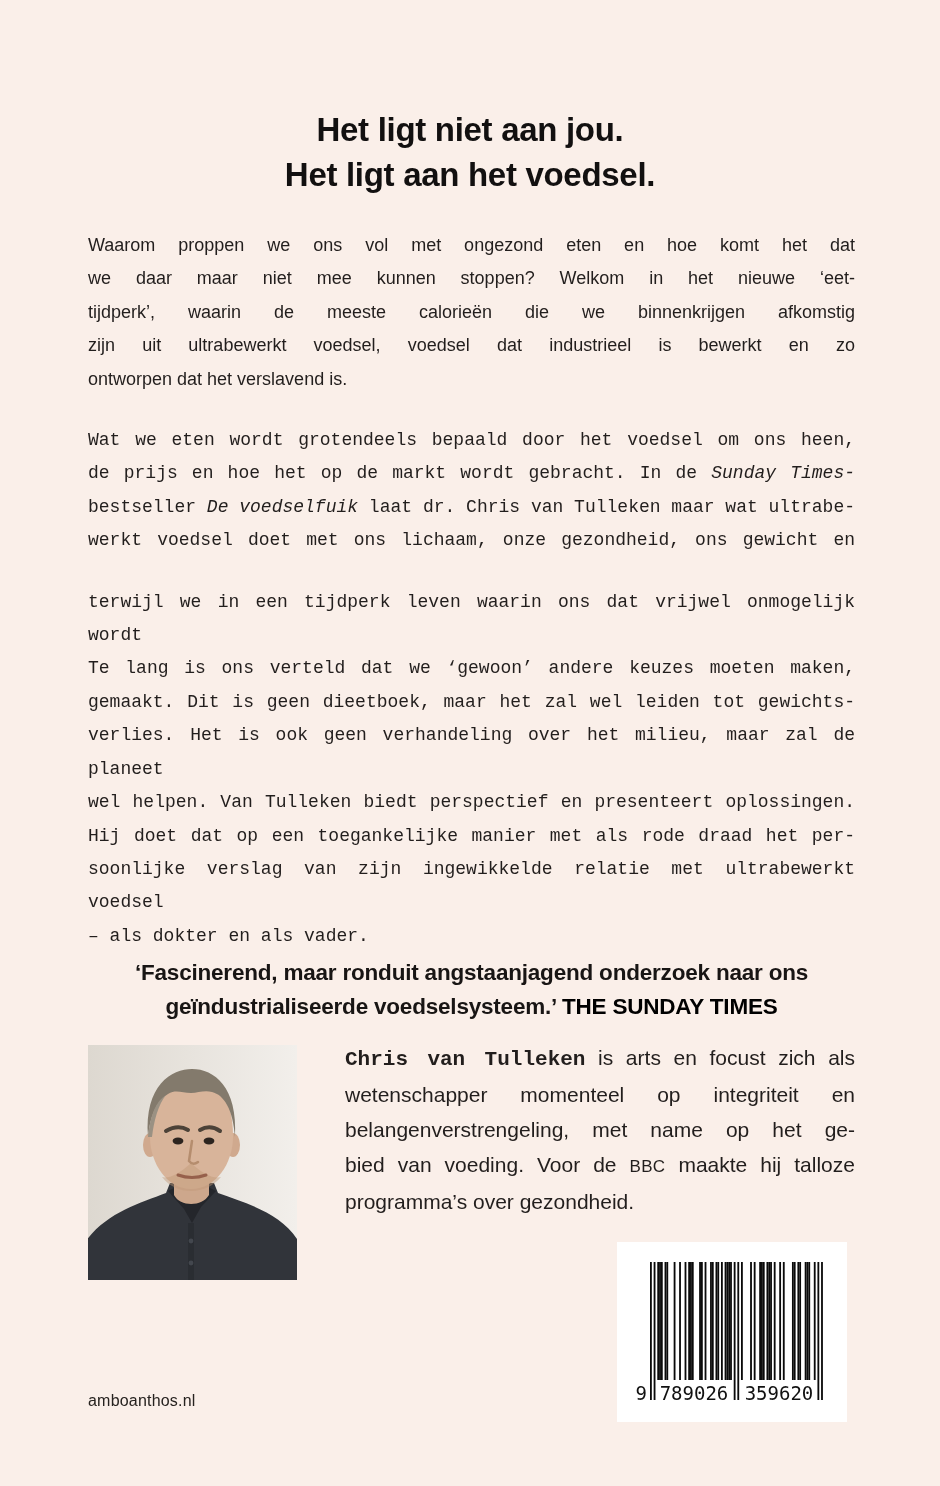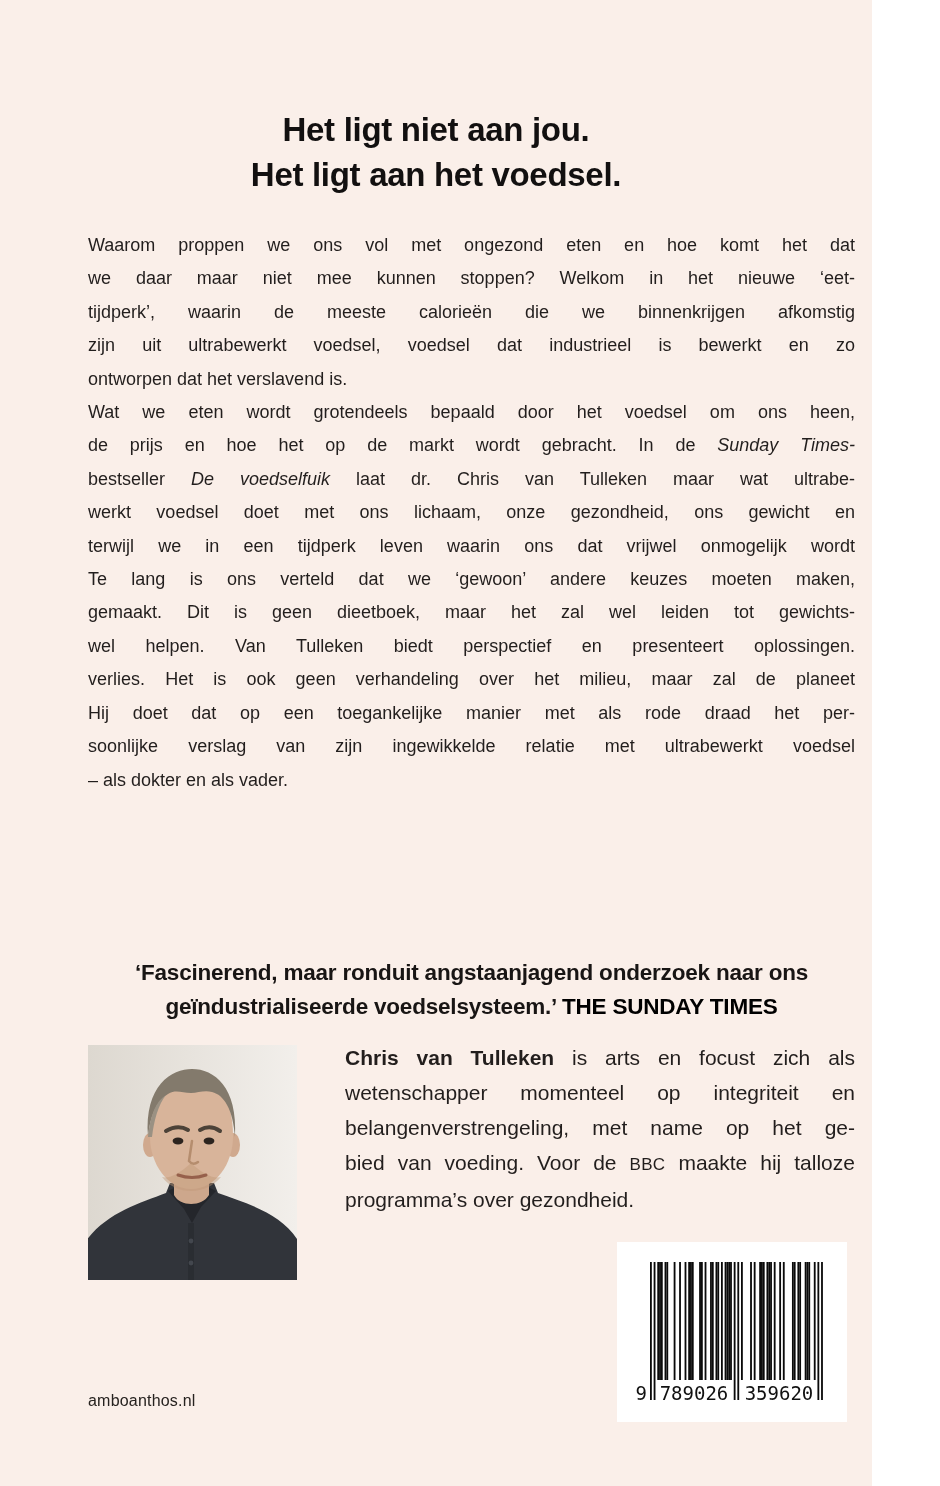--- a/index.html
+++ b/index.html
@@ -1,29 +1,29 @@
 <!DOCTYPE html>
 <html><head>
 <meta charset="utf-8">
 <style>
   html,body{margin:0;padding:0;}
   body{width:940px;height:1486px;overflow:hidden;font-family:"Liberation Sans",sans-serif;}
-  .cover{position:relative;width:872px;height:1486px;background:#faefe9;color:#201c1b;}
+  .cover{position:relative;width:940px;height:1486px;background:#faefe9;color:#201c1b;}
 
   .title{position:absolute;left:0;right:0;top:107px;text-align:center;
          font-size:33px;line-height:45px;font-weight:700;letter-spacing:-0.3px;color:#121010;}
 
   .body-text{position:absolute;left:88px;width:767px;top:229px;
              font-size:18px;line-height:33.4px;color:#221e1d;}
   .para{margin:0;}
-  .para + .para{}
+  .para + .para{margin-top:28px;font-family:Liberation Mono, monospace;}
   .jline{text-align:justify;text-align-last:justify;}
   .jlast{text-align:justify;text-align-last:left;}
   .it{font-style:italic;}
-  .b{font-weight:700;}
+  .b{font-weight:700;font-family:Liberation Mono, monospace;}
   .sc{font-size:17px;letter-spacing:0.3px;margin-top:16px;}
 
   .quote{position:absolute;left:88px;width:767px;top:956px;text-align:center;
          font-weight:700;font-size:22.5px;line-height:34px;color:#181514;letter-spacing:-0.2px;}
 
   .photo{position:absolute;left:88px;top:1045px;width:209px;height:235px;display:block;}
 
   .bio{position:absolute;left:345px;top:1040px;width:510px;
        font-size:21px;line-height:35px;color:#221e1d;}
 
@@ -54,22 +54,22 @@
     <div class="para">
       <div class="jline">Wat we eten wordt grotendeels bepaald door het voedsel om ons heen,</div>
       <div class="jline"><span>de prijs en hoe het op de markt wordt gebracht. In de </span><span class="it">Sunday Times-</span></div>
       <div class="jline"><span>bestseller </span><span class="it">De voedselfuik</span><span> laat dr. Chris van Tulleken maar wat ultrabe-</span></div>
       <div class="jline">werkt voedsel doet met ons lichaam, onze gezondheid, ons gewicht en</div>
     </div>
     <div class="para">
       <div class="jline">terwijl we in een tijdperk leven waarin ons dat vrijwel onmogelijk wordt</div>
       <div class="jline">Te lang is ons verteld dat we ‘gewoon’ andere keuzes moeten maken,</div>
       <div class="jline">gemaakt. Dit is geen dieetboek, maar het zal wel leiden tot gewichts-</div>
+      <div class="jline">verlies. Het is ook geen verhandeling over het milieu, maar zal de planeet</div>
       <div class="jline">wel helpen. Van Tulleken biedt perspectief en presenteert oplossingen.</div>
-      <div class="jline">verlies. Het is ook geen verhandeling over het milieu, maar zal de planeet</div>
       <div class="jline">Hij doet dat op een toegankelijke manier met als rode draad het per-</div>
       <div class="jline">soonlijke verslag van zijn ingewikkelde relatie met ultrabewerkt voedsel</div>
       <div class="jlast">– als dokter en als vader.</div>
     </div>
   </div>
 
   <div class="quote">
     <div>‘Fascinerend, maar ronduit angstaanjagend onderzoek naar ons</div>
     <div><span>geïndustrialiseerde voedselsysteem.’ </span><span style="color: #000000;">THE SUNDAY TIMES</span></div>
   </div>

